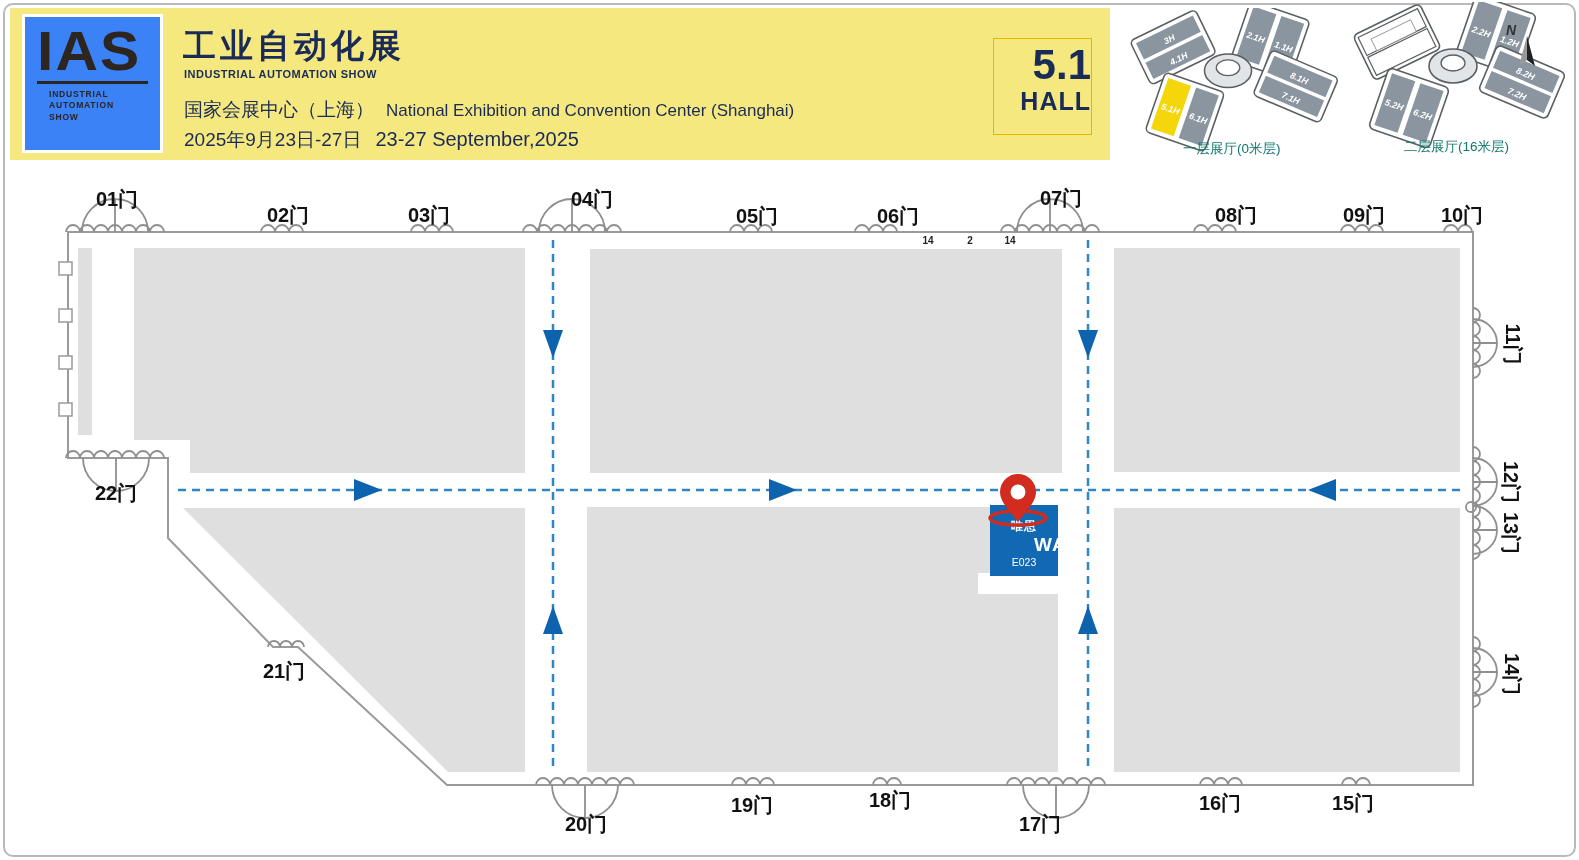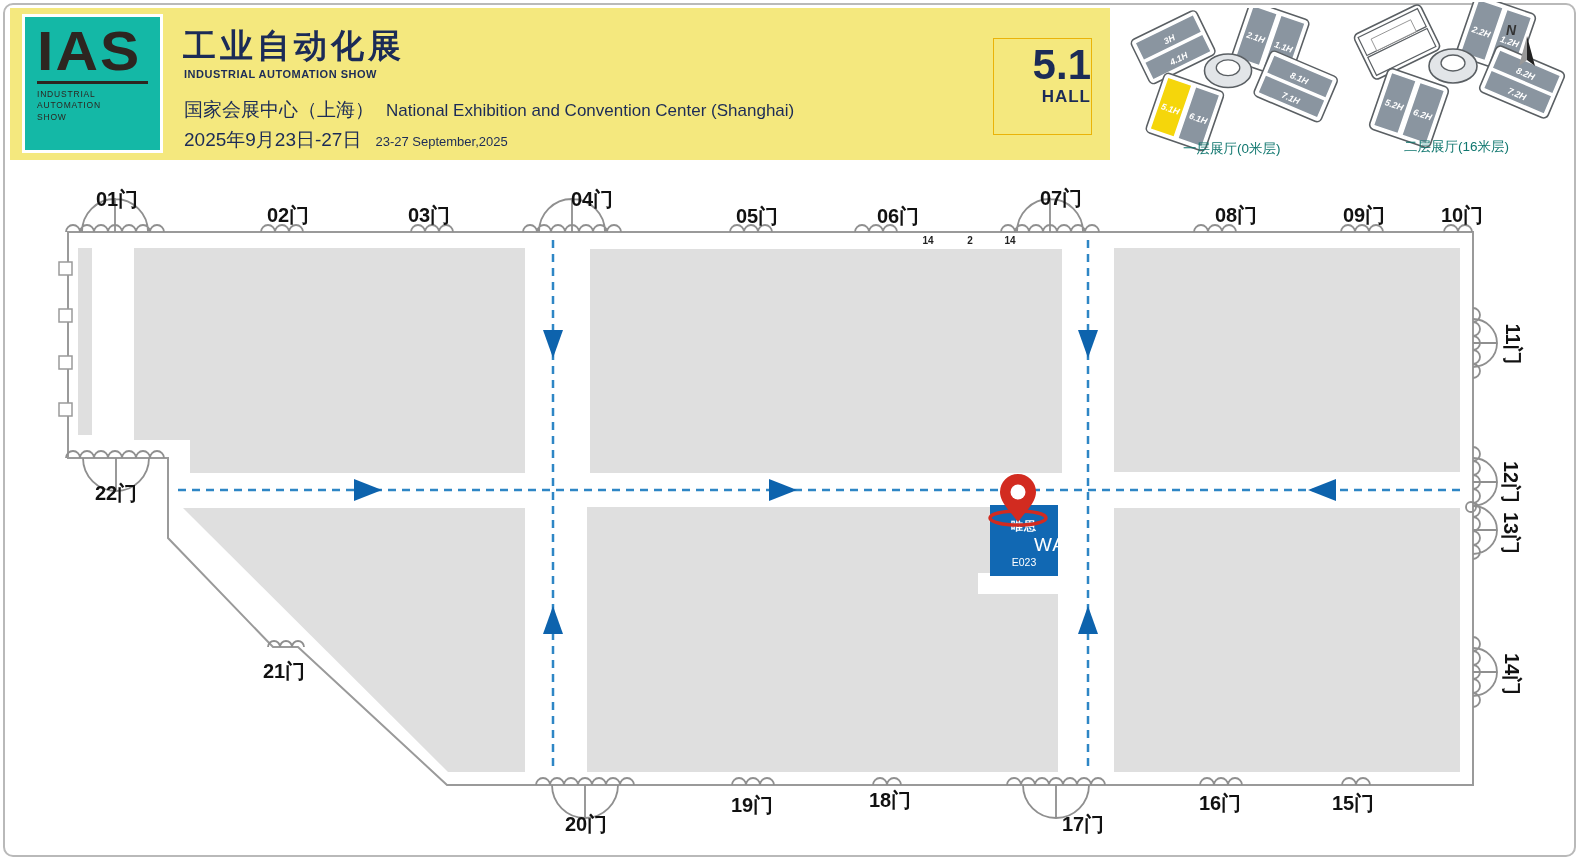--- a/index.html
+++ b/index.html
@@ -1,50 +1,50 @@
 <!DOCTYPE html>
 <html><head>
 <meta charset="utf-8">
 <style>
   html,body{margin:0;padding:0;background:#fff;}
   body{position:relative;width:1579px;height:860px;font-family:"Liberation Sans","DejaVu Sans",sans-serif;overflow:hidden;}
   .abs{position:absolute;}
   #frame{inset:3px;border:2px solid #b9b9b9;border-radius:10px;z-index:0;}
   
   #banner{left:10px;top:8px;width:1100px;height:152px;background:#F4E87E;z-index:5;}
-  #logo{left:22px;top:14px;width:135px;height:133px;background:#14b8a6;border:3px solid #fff;color:#2D2520;z-index:6;}
+  #logo{left:22px;top:14px;width:135px;height:133px;background:#3b82f6;border:3px solid #fff;color:#2D2520;z-index:6;}
   #logo .acr{font-size:56px;font-weight:900;letter-spacing:2px;margin:6px 0 0 12px;line-height:1.0;transform:scaleX(1.05);transform-origin:left;}
   #logo .rule{height:3px;background:#2D2520;margin:2px 12px 5px 12px;}
-  #logo .tag{font-size:8.5px;font-weight:normal;letter-spacing:.8px;margin-left:12px;line-height:1.35;}
+  #logo .tag{font-size:8.5px;font-weight:bold;letter-spacing:.8px;margin-left:24px;line-height:1.35;}
   .navy{color:#1B2B57;}
   #title-cn{left:183px;top:24px;font-size:33px;font-weight:bold;letter-spacing:4px;z-index:6;}
   #title-en{left:184px;top:68px;font-size:11px;font-weight:bold;letter-spacing:.5px;z-index:6;}
   #venue-line{left:184px;top:97px;font-size:19px;z-index:6;white-space:nowrap;}
   #venue-line .en{font-size:17px;margin-left:12px;}
   #date-line{left:184px;top:127px;font-size:19px;z-index:6;white-space:nowrap;}
-  #date-line .en{font-size:13px;margin-left:14px;}
+  #date-line .en{font-size:20px;margin-left:14px;}
   #hall-badge{left:993px;top:38px;width:97px;height:95px;border:1px solid #eab308;text-align:right;z-index:6;}
   #hall-badge .num{font-size:42px;font-weight:800;margin-top:4px;line-height:1.05;}
-  #hall-badge .lbl{font-size:17px;font-weight:800;letter-spacing:1px;}
+  #hall-badge .lbl{font-size:25px;font-weight:800;letter-spacing:1px;}
   
   .clover{z-index:5;}
   .base{fill:#fff;stroke:#5a5f63;stroke-width:1.6;}
   .hall{fill:#8A95A0;stroke:#fff;stroke-width:1.5;}
   .hall.hl{fill:#F5D60B;}
   .hall.wh{fill:#fff;stroke:#5a5f63;stroke-width:1.2;}
   .htext{font:italic 700 9px "Liberation Sans",sans-serif;fill:#fff;text-anchor:middle;}
   .cap{font-size:13.5px;color:#0f766e;z-index:6;white-space:nowrap;}
   
   #plan-svg{left:0;top:0;z-index:1;}
   .gate{transform:translate(-50%,-50%);font-size:20px;font-weight:bold;color:#111;white-space:nowrap;z-index:4;}
   .gate.rot{transform:translate(-50%,-50%) rotate(90deg);}
   .wmark{transform:translate(-50%,-50%);font-size:10px;font-weight:bold;color:#222;z-index:4;}
   #booth{left:990px;top:505px;width:68px;height:71px;background:#1168B3;color:#fff;text-align:center;z-index:2;}
   #booth .cn{font-size:12px;font-weight:bold;margin-top:13px;letter-spacing:1px;}
-  #booth .en{font-size:19px;font-weight:400;letter-spacing:1px;line-height:1.1;padding-left:44px;}
+  #booth .en{font-size:19px;font-weight:700;letter-spacing:1px;line-height:1.1;padding-left:44px;}
   #booth .no{font-size:10.5px;font-weight:normal;}
   #pin{left:983px;top:456px;z-index:3;}
 </style>
 </head>
 <body>
 
 <div class="abs" id="frame"></div>
 
 <div class="abs" id="banner"></div>
 
@@ -227,21 +227,21 @@
 <div class="abs gate" style="left:1061px;top:198px;">07门</div>
 <div class="abs gate" style="left:1220px;top:215px;margin-left:16px;">08门</div>
 <div class="abs gate" style="left:1364px;top:215px;">09门</div>
 <div class="abs gate" style="left:1462px;top:215px;">10门</div>
 <div class="abs gate rot" style="left:1512px;top:344px;">11门</div>
 <div class="abs gate rot" style="left:1510px;top:482px;">12门</div>
 <div class="abs gate rot" style="left:1510px;top:533px;">13门</div>
 <div class="abs gate rot" style="left:1511px;top:674px;">14门</div>
 <div class="abs gate" style="left:1353px;top:803px;">15门</div>
 <div class="abs gate" style="left:1220px;top:803px;">16门</div>
-<div class="abs gate" style="left:1083px;top:824px;">17门</div>
+<div class="abs gate" style="left:1040px;top:824px;">17门</div>
 <div class="abs gate" style="left:890px;top:800px;">18门</div>
 <div class="abs gate" style="left:752px;top:805px;">19门</div>
 <div class="abs gate" style="left:586px;top:824px;">20门</div>
 <div class="abs gate" style="left:284px;top:671px;">21门</div>
 <div class="abs gate" style="left:116px;top:493px;">22门</div>
 
 <div class="abs wmark" style="left:928px;top:240px;">14</div>
 <div class="abs wmark" style="left:970px;top:240px;">2</div>
 <div class="abs wmark" style="left:1010px;top:240px;">14</div>
 

